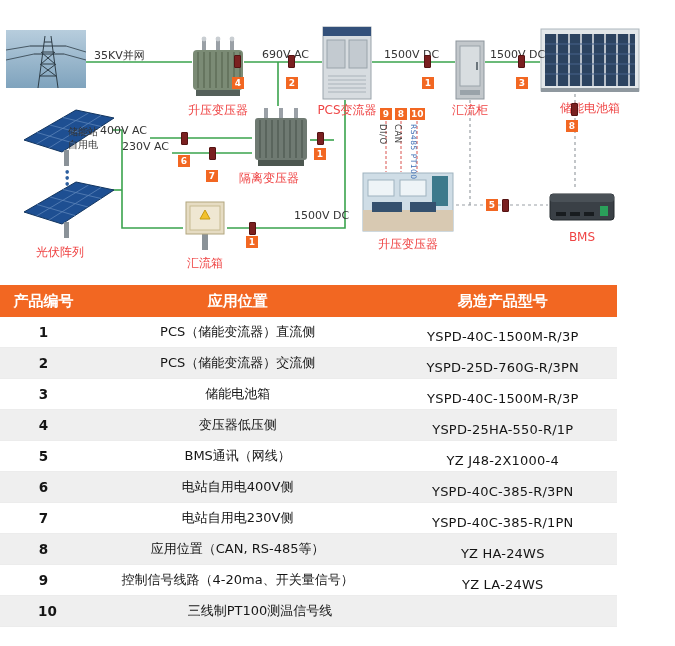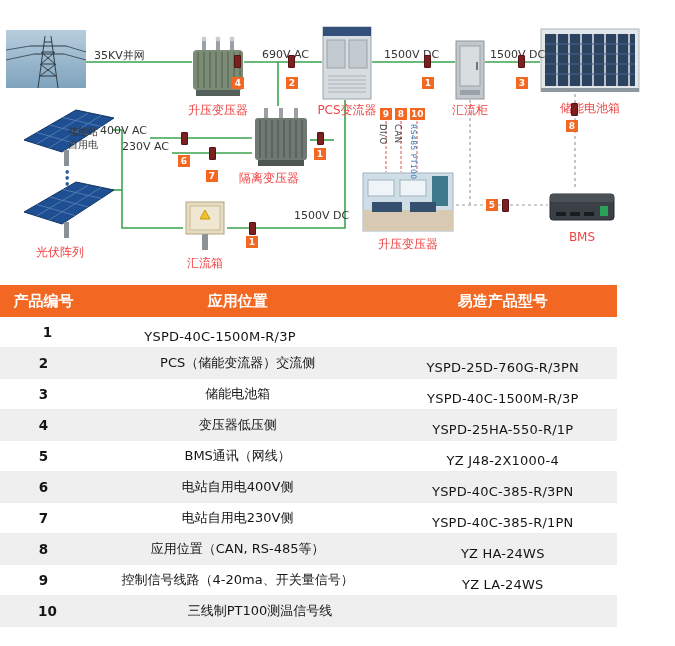--- a/index.html
+++ b/index.html
@@ -260,20 +260,21 @@
 
   <div class="ptable">
     <div class="thead">
       <div class="col-no">产品编号</div>
       <div class="col-loc">应用位置</div>
       <div class="col-model">易造产品型号</div>
     </div>
     <div>
       <div class="trow">
         <div class="col-no">1</div>
+        <div class="col-loc">PCS（储能变流器）直流侧</div>
         <div class="col-model">YSPD-40C-1500M-R/3P</div>
       </div>
       <div class="trow">
         <div class="col-no">2</div>
         <div class="col-loc">PCS（储能变流器）交流侧</div>
         <div class="col-model">YSPD-25D-760G-R/3PN</div>
       </div>
       <div class="trow">
         <div class="col-no">3</div>
         <div class="col-loc">储能电池箱</div>

